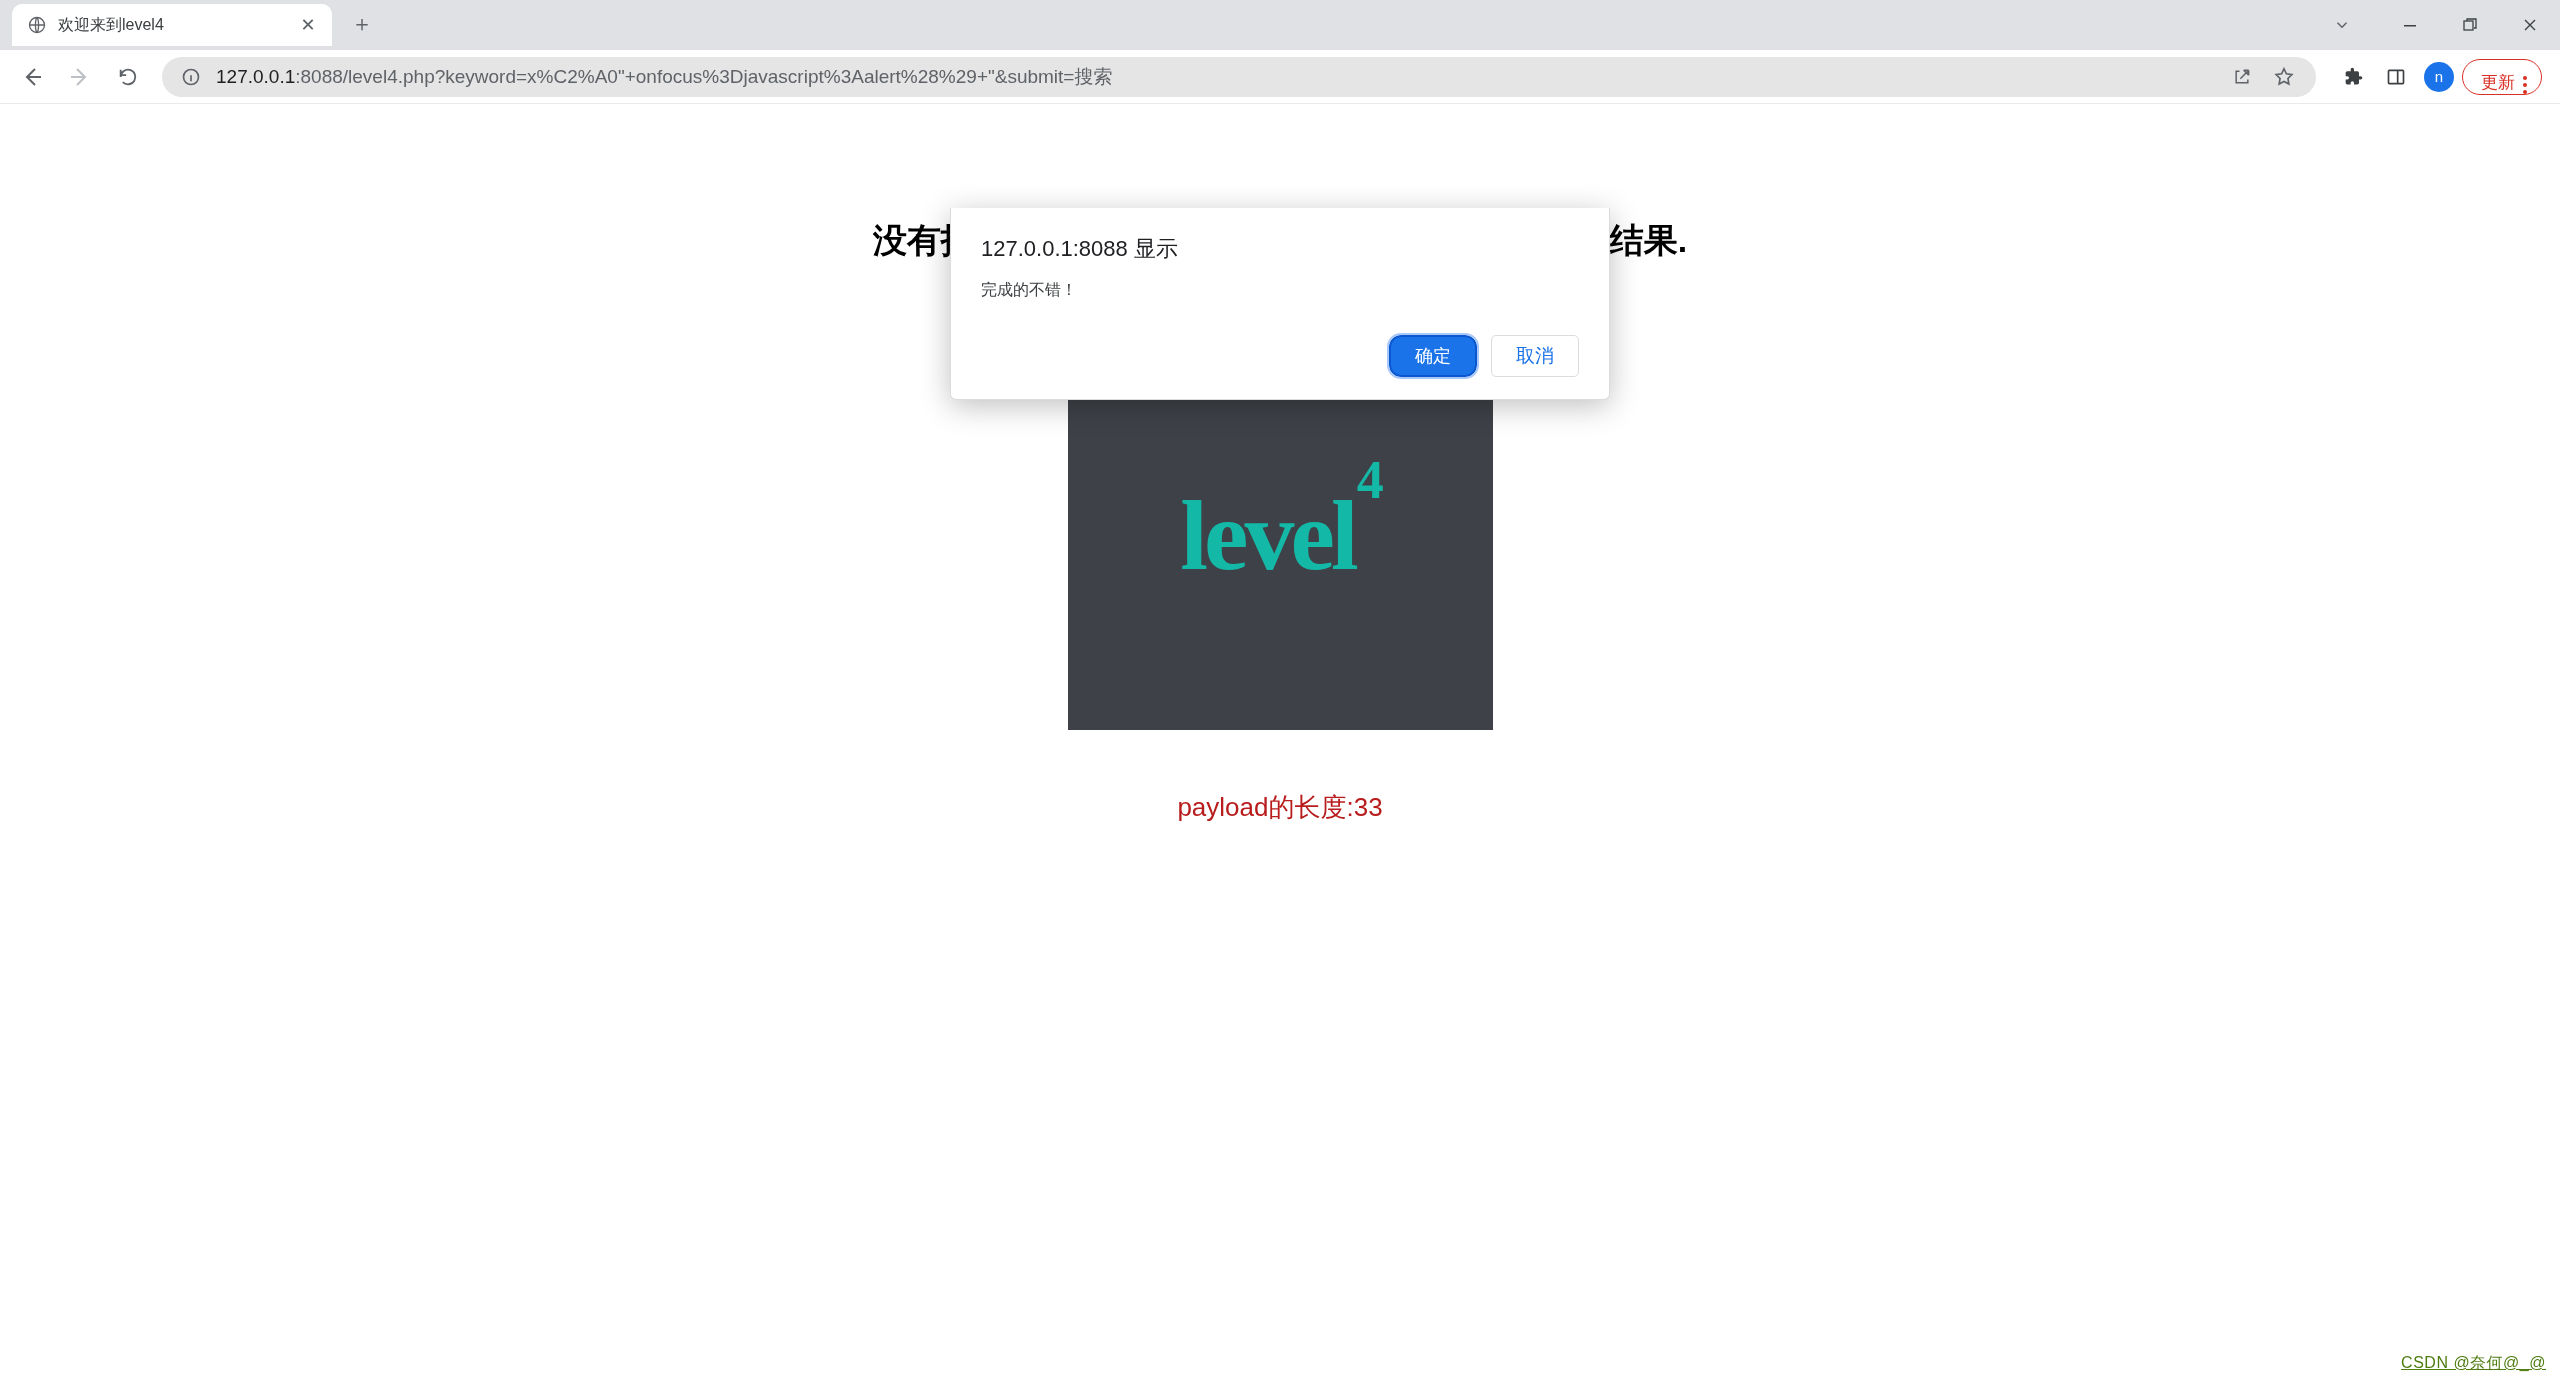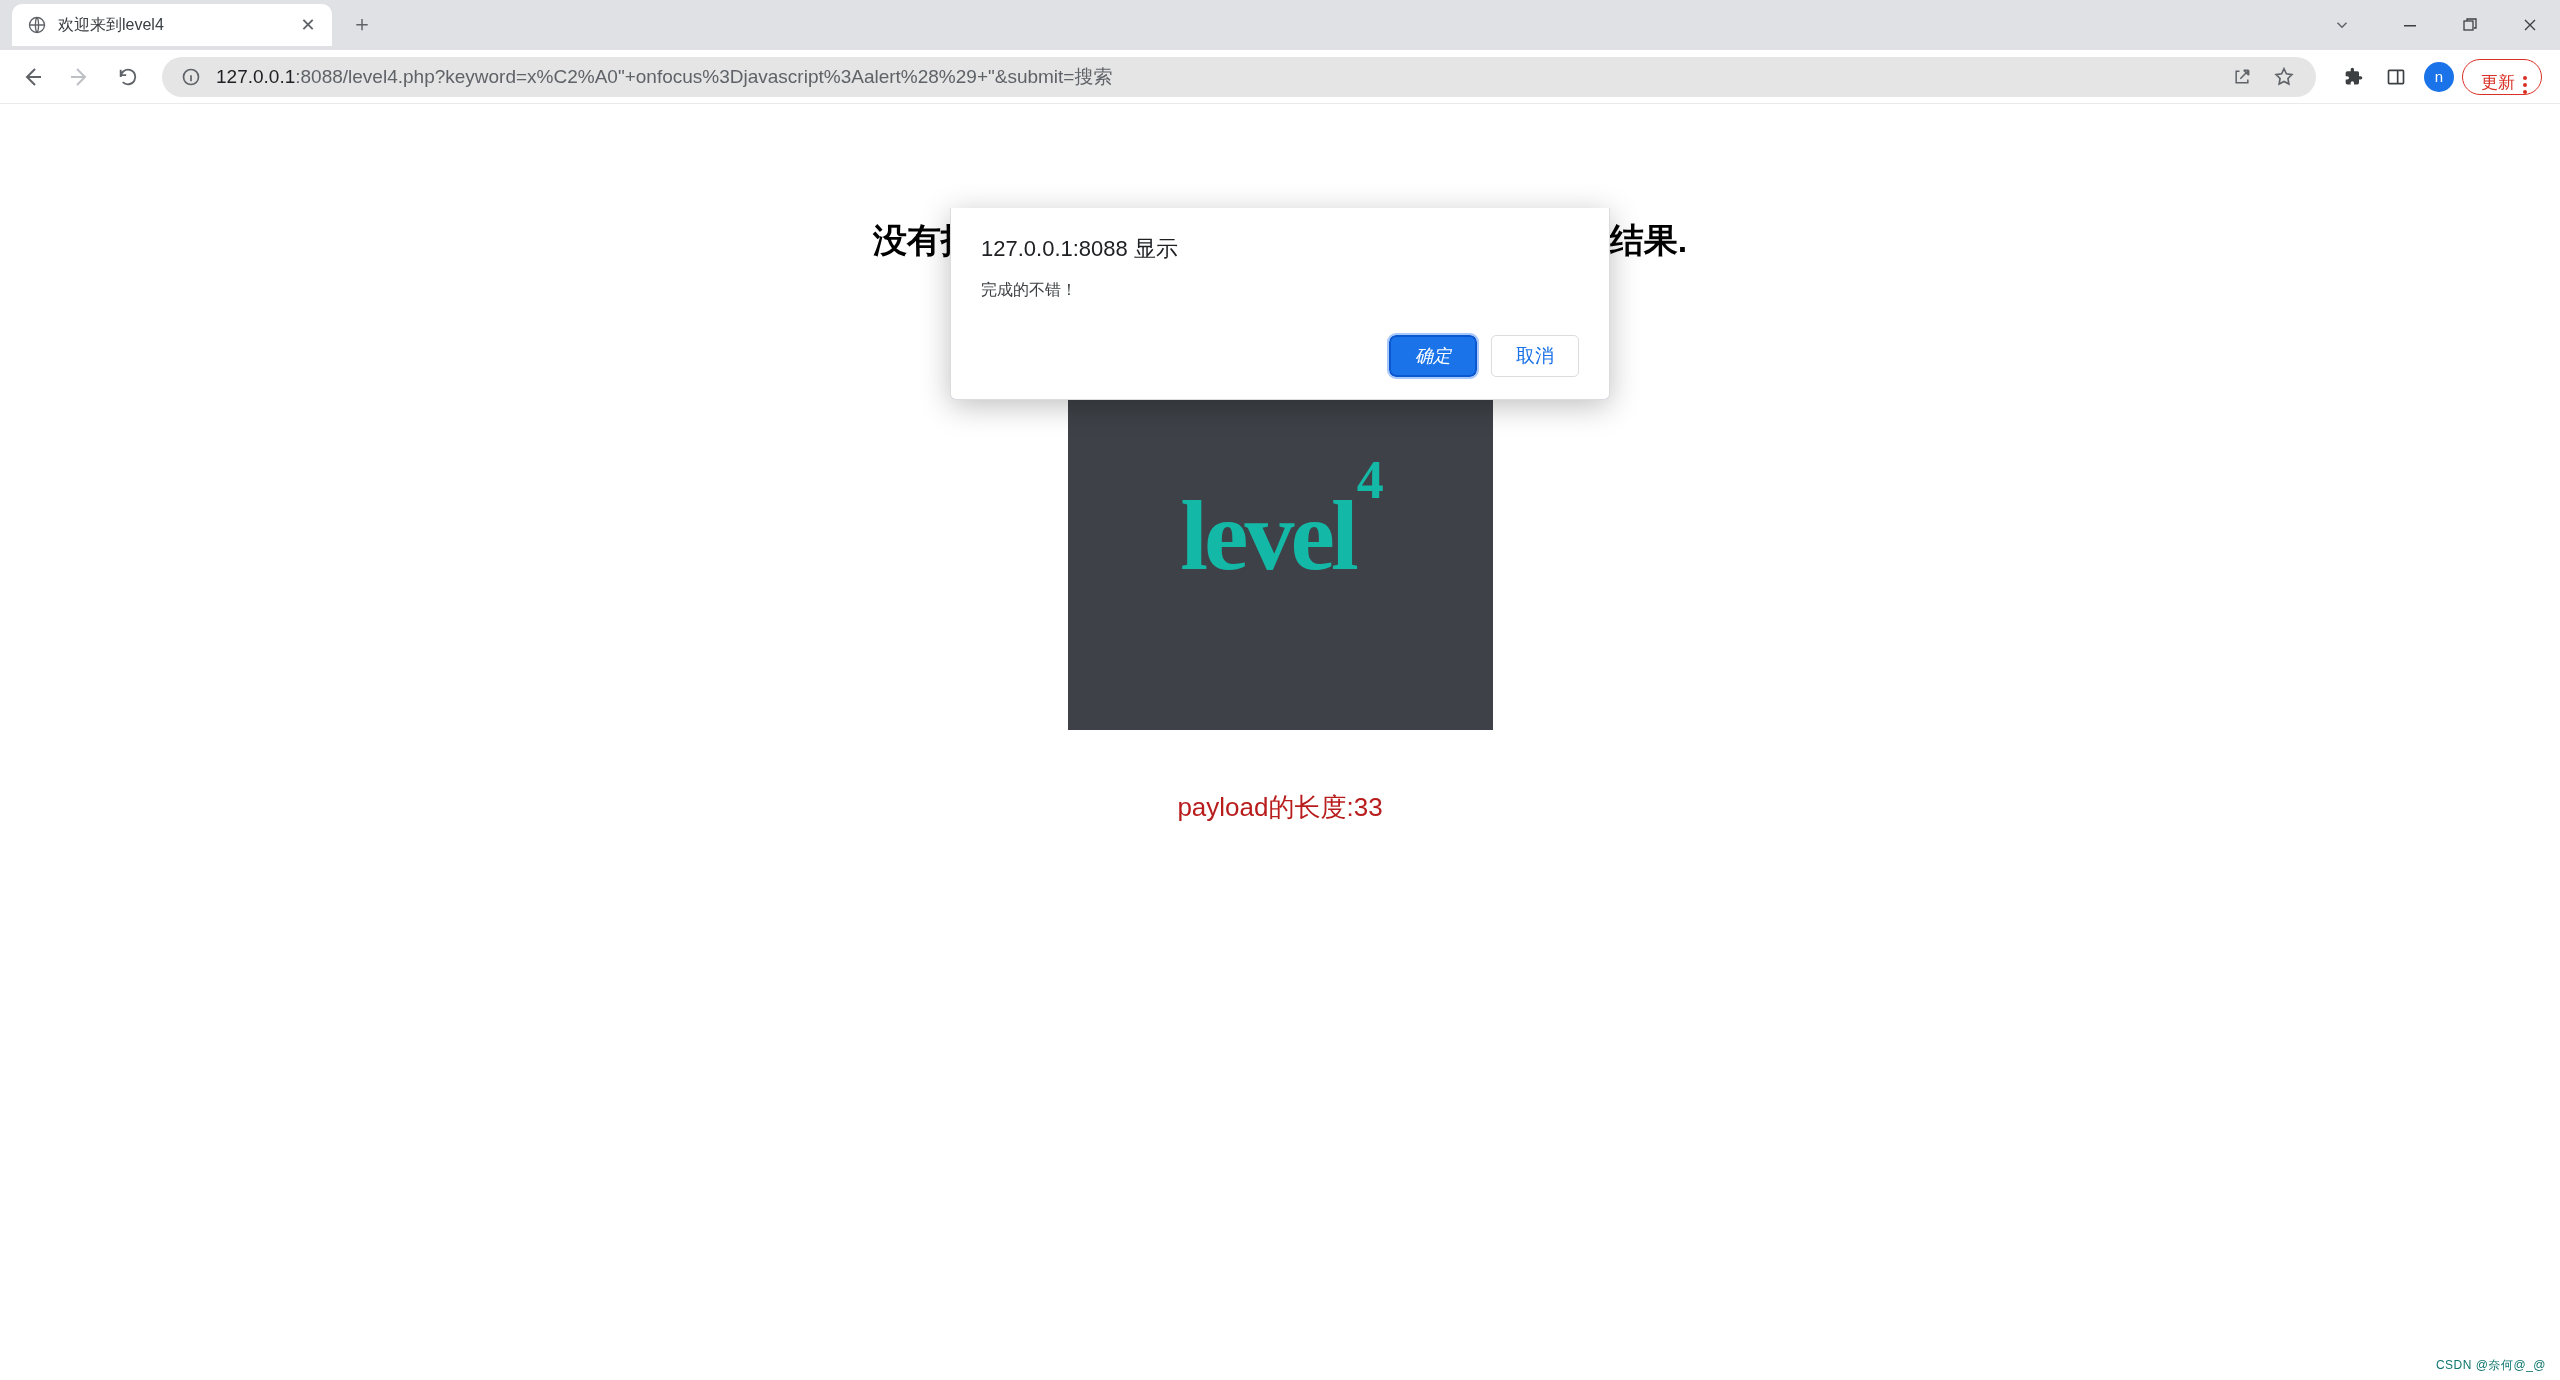--- a/index.html
+++ b/index.html
@@ -257,45 +257,45 @@
       z-index: 100;
     }
     .alert-title { font-size: 22px; color: #202124; margin-bottom: 16px; }
     .alert-msg { font-size: 16px; color: #3c4043; margin-bottom: 34px; }
     .alert-buttons { display: flex; justify-content: flex-end; gap: 14px; }
     .alert-ok {
       background: #1a73e8;
       color: #fff;
       border: 2px solid #0b57d0;
       outline: 2px solid #a8c7fa;
-      border-radius: 7px;
+      border-radius: 12px;
       padding: 6px 24px;
       font-size: 18px;
       cursor: pointer;
       font-family: inherit;
-      font-style: italic;
     }
     .alert-cancel {
       background: #fff;
       color: #1a73e8;
       border: 1px solid #dadce0;
       border-radius: 5px;
       padding: 7px 24px;
       font-size: 19px;
       cursor: pointer;
       font-family: inherit;
     }
 
     .watermark {
       position: absolute;
       right: 14px;
       bottom: 6px;
-      font-size: 12px;
-      color: #0f766e;
+      font-size: 16px;
+      color: #4d7c0f;
       letter-spacing: 0.5px;
+      text-decoration: underline;
     }
   </style>
 </head>
 <body>
 
 <div class="browser-frame">
 
   <div class="tab-bar">
     <div class="tab">
       <span class="tab-favicon">

